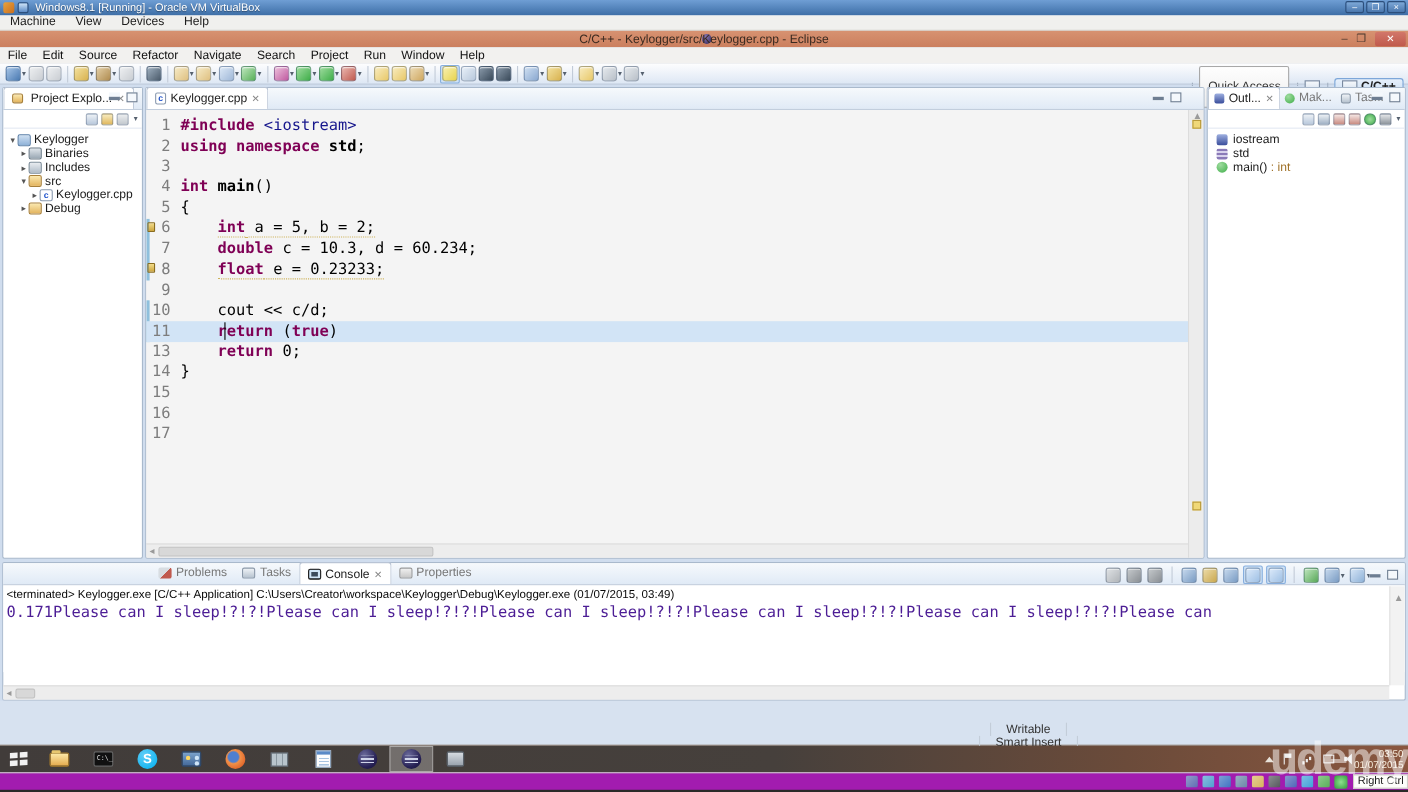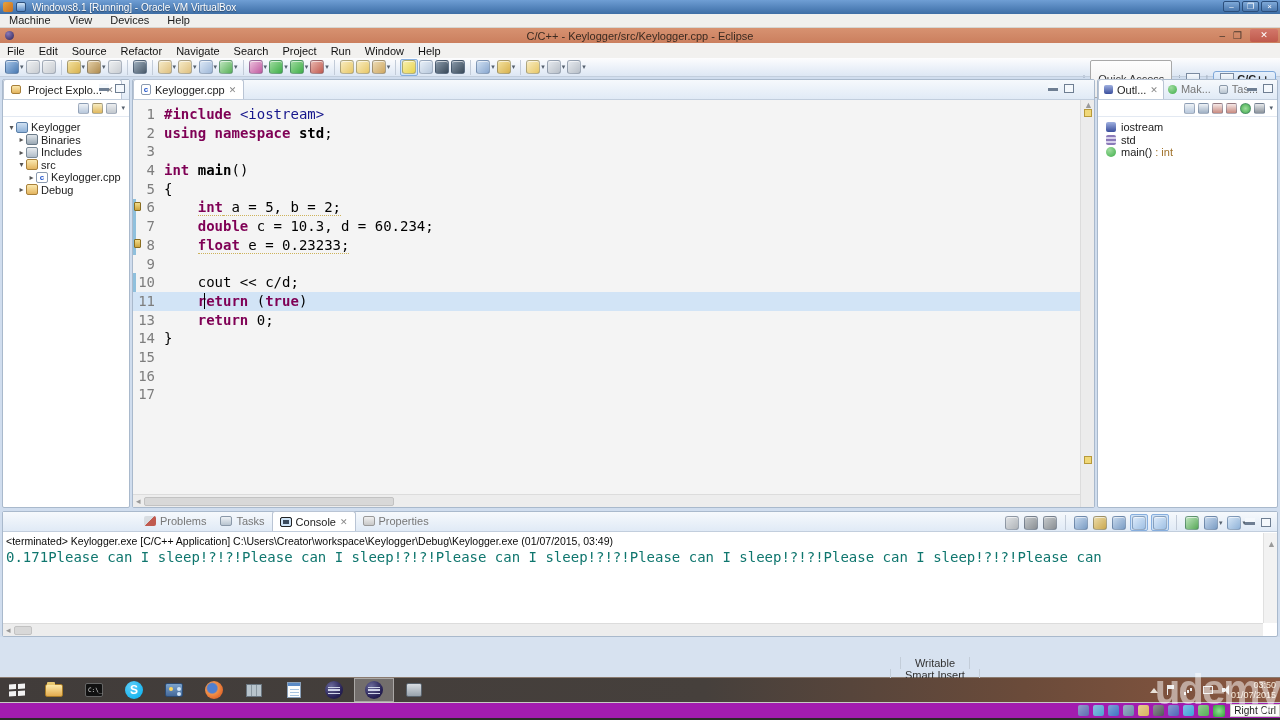--- a/index.html
+++ b/index.html
@@ -12,21 +12,21 @@
   .vb-ico{width:10px;height:10px;margin-left:3px;border-radius:2px;}
   .vb-ico.cube{background:linear-gradient(135deg,#e8a23c,#c96f1f);}
   .vb-ico.mon{background:linear-gradient(#cfe4f7,#5a8ac6);border:1px solid #2c4f7c;}
   #vbTitleText{margin-left:6px;text-shadow:0 1px 1px rgba(0,0,0,.4);}
   #vbCtrls{position:absolute;right:2px;top:1px;display:flex;gap:2px;}
   .vbBtn{width:17px;height:11px;background:linear-gradient(#7fa9d8,#4a77ad);border:1px solid #2c4f7c;border-radius:2px;color:#fff;font-size:8px;line-height:9px;text-align:center;}
   #vbMenu{position:absolute;left:0;top:14px;width:1280px;height:14px;background:#f0f0ee;border-bottom:1px solid #d6d6d2;display:flex;align-items:center;}
   .vmenu{font-size:11px;color:#1c1c1c;padding:0 9px;line-height:13px;}
 
   
-  #eTitle{position:absolute;left:0;top:28px;width:1280px;height:15px;background:linear-gradient(#d79271,#cb7f5e);display:flex;align-items:center;}
+  #eTitle{position:absolute;left:0;top:28px;width:1280px;height:15px;background:linear-gradient(#d79271,#cb7f5e);display:flex;align-items:center;justify-content:center;}
   #eTitleIco{width:9px;height:9px;border-radius:50%;background:radial-gradient(circle at 35% 30%,#8a7ab8,#2c2255);margin-left:5px;}
   #eTitleText{position:absolute;left:0;right:0;text-align:center;font-size:11px;color:#3a2a20;}
   #eCtrls{position:absolute;right:2px;top:29px;height:13px;display:flex;align-items:center;gap:8px;z-index:5;}
   .eBtn{color:#4a382e;font-size:10px;line-height:13px;}
   #eClose{width:28px;height:13px;background:linear-gradient(#d2776a,#c05a4c);border-radius:2px;color:#fff;text-align:center;font-size:9px;line-height:13px;}
   #eMenu{position:absolute;left:0;top:43px;width:1280px;height:15px;background:#f2f1ef;display:flex;align-items:center;}
   .emenu{font-size:11px;color:#111;padding:0 7px;line-height:14px;}
   #eToolbar{position:absolute;left:0;top:58px;width:1280px;height:19px;background:linear-gradient(#fdfdfe,#dde7f4);border-bottom:1px solid #c2cedd;display:flex;align-items:center;padding-left:4px;}
   .tbw{display:flex;align-items:center;height:17px;padding:0 1px;border-radius:2px;}
   .tbw.sel{background:#cfe2f6;border:1px solid #86aede;}
@@ -99,21 +99,21 @@
   
   #conPanel{left:2px;top:511px;width:1276px;height:126px;}
   #conTabs{padding-left:134px;position:relative;}
   .ctabico{width:12px;height:10px;border-radius:2px;}
   .ci-problems{background:linear-gradient(135deg,#d8dde2 50%,#c05a4f 50%);}
   .ci-tasks{background:linear-gradient(#eef2f6,#b8c4d0);border:1px solid #8a98a8;}
   .ci-console{background:#3a4a5c;border:1px solid #222;box-shadow:inset 0 0 0 2px #cfe4f7;}
   .ci-props{background:linear-gradient(#f0f0f0,#c8c8c8);border:1px solid #999;}
   #conToolbar{position:absolute;right:30px;top:2px;display:flex;align-items:center;gap:3px;}
   #conHeader{font-size:10.5px;color:#090909;padding:3px 0 2px 3px;background:#fff;}
-  #conOut{font-family:"DejaVu Sans Mono","Liberation Mono",monospace;font-size:14px;color:#0f766e;white-space:nowrap;padding-left:3px;background:#fff;height:62px;}
+  #conOut{font-family:"DejaVu Sans Mono","Liberation Mono",monospace;font-size:14px;color:#4c1d95;white-space:nowrap;padding-left:3px;background:#fff;height:62px;}
   #conHScroll{position:absolute;left:0;bottom:0;right:14px;height:13px;background:#ededed;border-top:1px solid #dcdcdc;display:flex;align-items:center;}
   #conVScroll{position:absolute;right:0;top:21px;bottom:13px;width:14px;background:#f2f2f2;border-left:1px solid #e0e0e0;text-align:center;}
 
   
   #eStatus{position:absolute;left:0;top:637px;width:1280px;height:41px;background:#d7e2f0;border-bottom:1px solid #8a7a6e;}
   #eStatusRow{position:absolute;left:890px;top:20px;display:flex;align-items:center;height:17px;flex-direction:column;}
   .scell{font-size:11px;color:#333;padding:0 14px;border-left:1px solid #c3cdd9;border-right:1px solid #c3cdd9;margin-right:8px;white-space:nowrap;}
 
   
   #taskbar{position:absolute;left:0;top:678px;width:1280px;height:24px;background:linear-gradient(90deg,#413c3a 0%,#46403c 55%,#6b4b3a 80%,#8a5740 100%);display:flex;align-items:center;}

